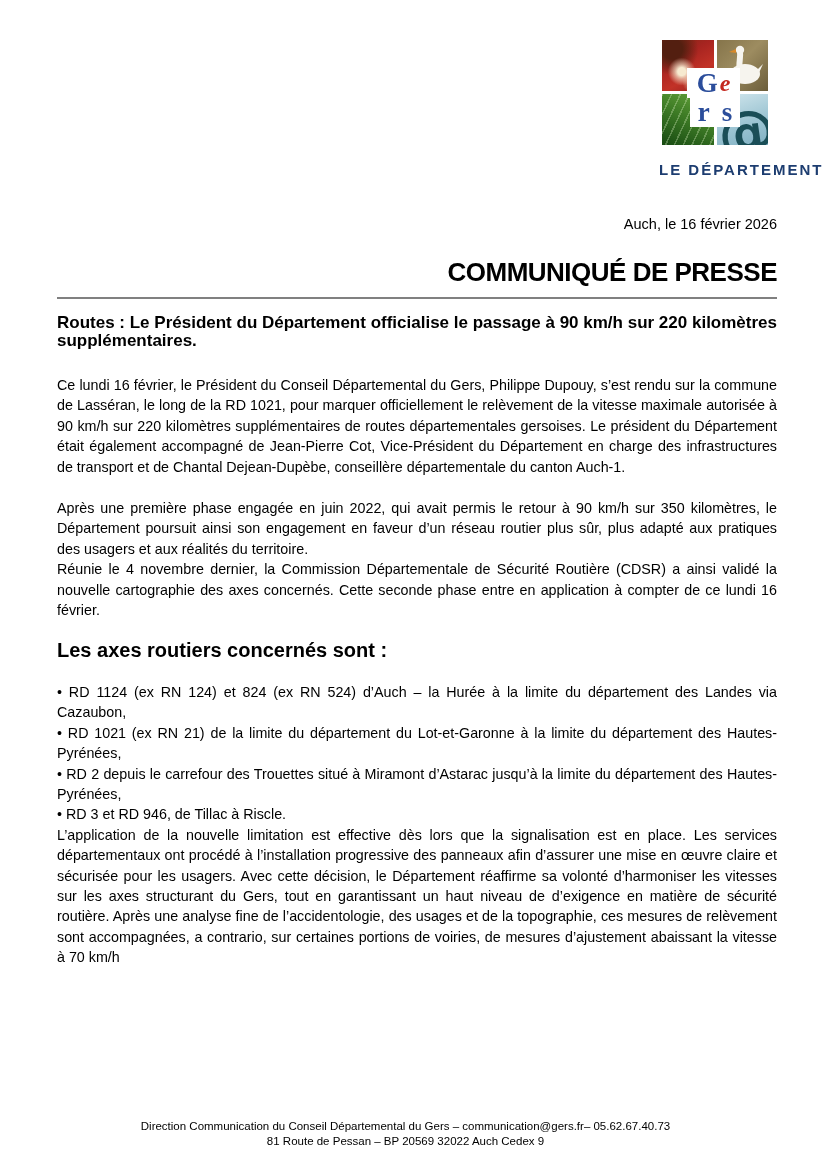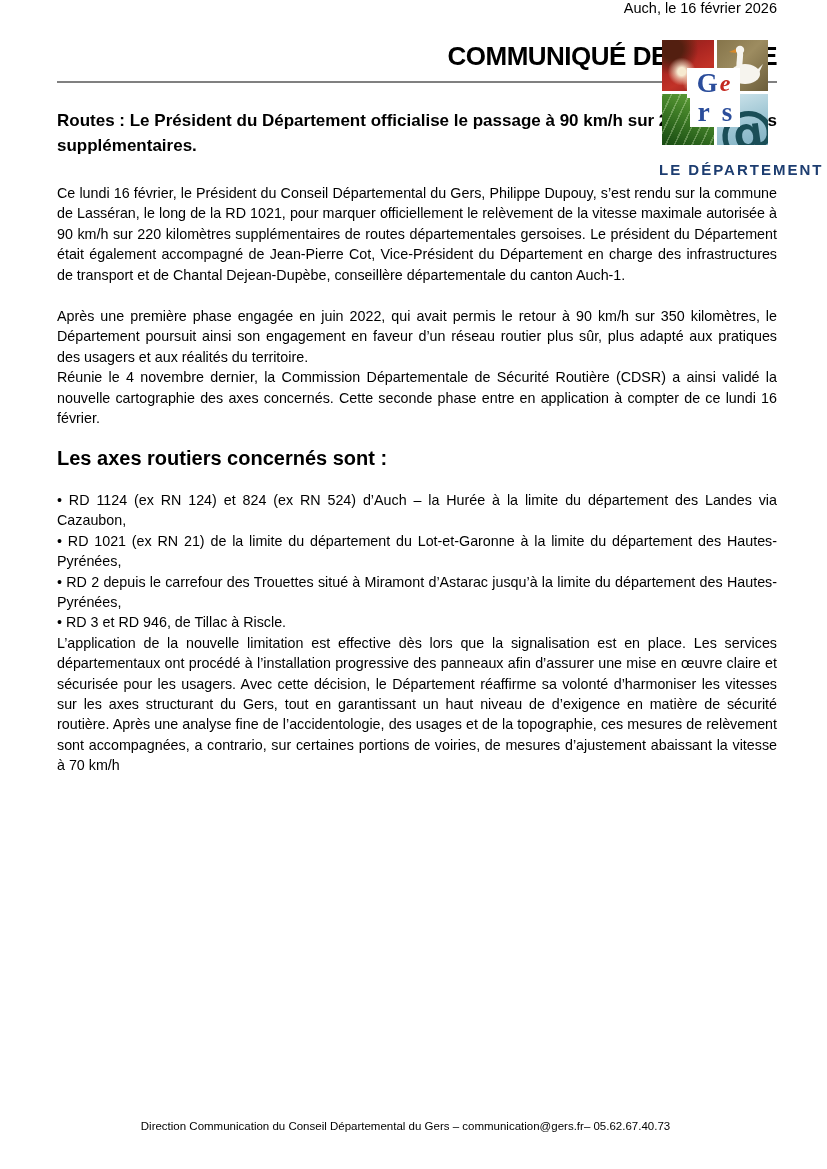--- a/index.html
+++ b/index.html
@@ -87,43 +87,44 @@
     margin-top: 16px;
     font-size: 15px;
     font-weight: bold;
     letter-spacing: 2px;
     color: #1d3d70;
     white-space: nowrap;
   }
 
   
   .dateline {
+    padding-top: 216px;
     text-align: right;
     font-size: 14.5px;
   }
   .doc-title {
     margin-top: 25px;
     font-size: 26px;
     font-weight: bold;
     letter-spacing: -0.5px;
     text-align: right;
   }
   .rule {
     margin-top: 9px;
     border: none;
     border-top: 2.5px solid #808080;
     height: 0;
   }
 
   
   .article-title {
-    margin-top: 25px;
+    margin-top: 15px;
     font-size: 17px;
     font-weight: bold;
-    line-height: 25px;
+    line-height: 18px;
     text-align: justify;
   }
   .para {
     font-size: 14.3px;
     line-height: 20.4px;
     text-align: justify;
   }
   .p1 { margin-top: 25px; }
   .p2a { margin-top: 21px; }
   .p2b { margin-top: 0; }
@@ -203,15 +204,16 @@
       <p class="para">• RD 2 depuis le carrefour des Trouettes situé à Miramont d’Astarac jusqu’à la limite du département des Hautes-Pyrénées,</p>
       <p class="para">• RD 3 et RD 946, de Tillac à Riscle.</p>
     </div>
 
     <p class="para closing">L’application de la nouvelle limitation est effective dès lors que la signalisation est en place. Les services départementaux ont procédé à l’installation progressive des panneaux afin d’assurer une mise en œuvre claire et sécurisée pour les usagers. Avec cette décision, le Département réaffirme sa volonté d’harmoniser les vitesses sur les axes structurant du Gers, tout en garantissant un haut niveau de d’exigence en matière de sécurité routière. Après une analyse fine de l’accidentologie, des usages et de la topographie, ces mesures de relèvement sont accompagnées, a contrario, sur certaines portions de voiries, de mesures d’ajustement abaissant la vitesse à 70 km/h</p>
 
   </div>
 
   <div class="footer">
     <div>Direction Communication du Conseil Départemental du Gers – communication@gers.fr– 05.62.67.40.73</div>
+    <div>81 Route de Pessan – BP 20569 32022 Auch Cedex 9</div>
   </div>
 
 </div>
 
 </body></html>

